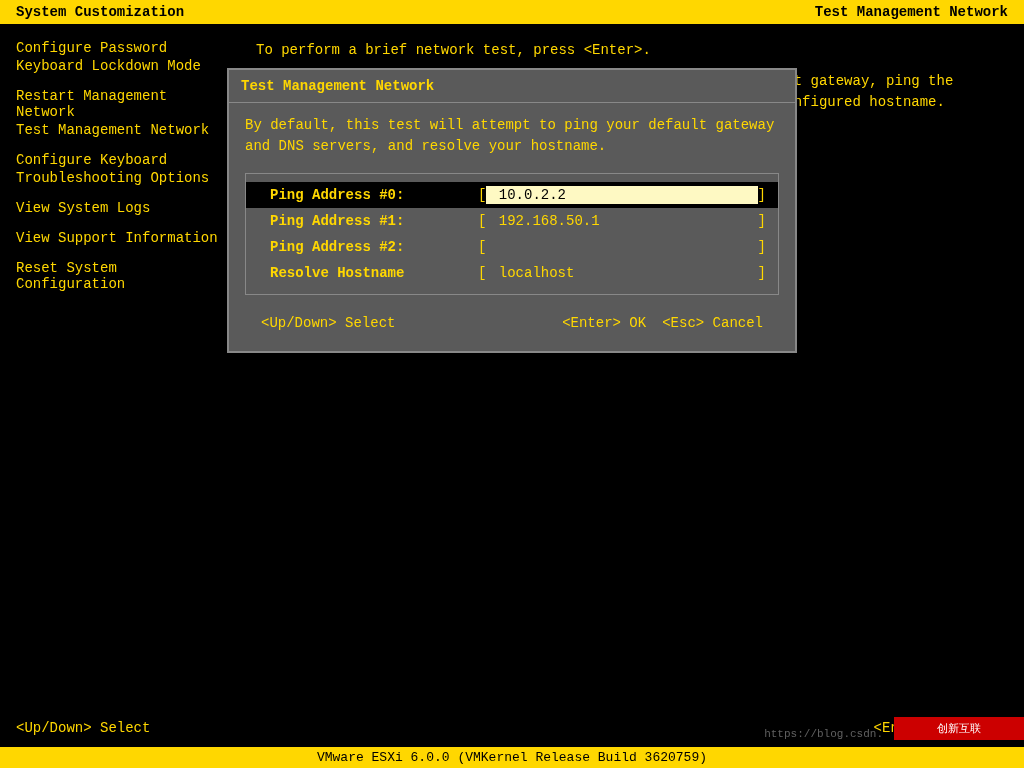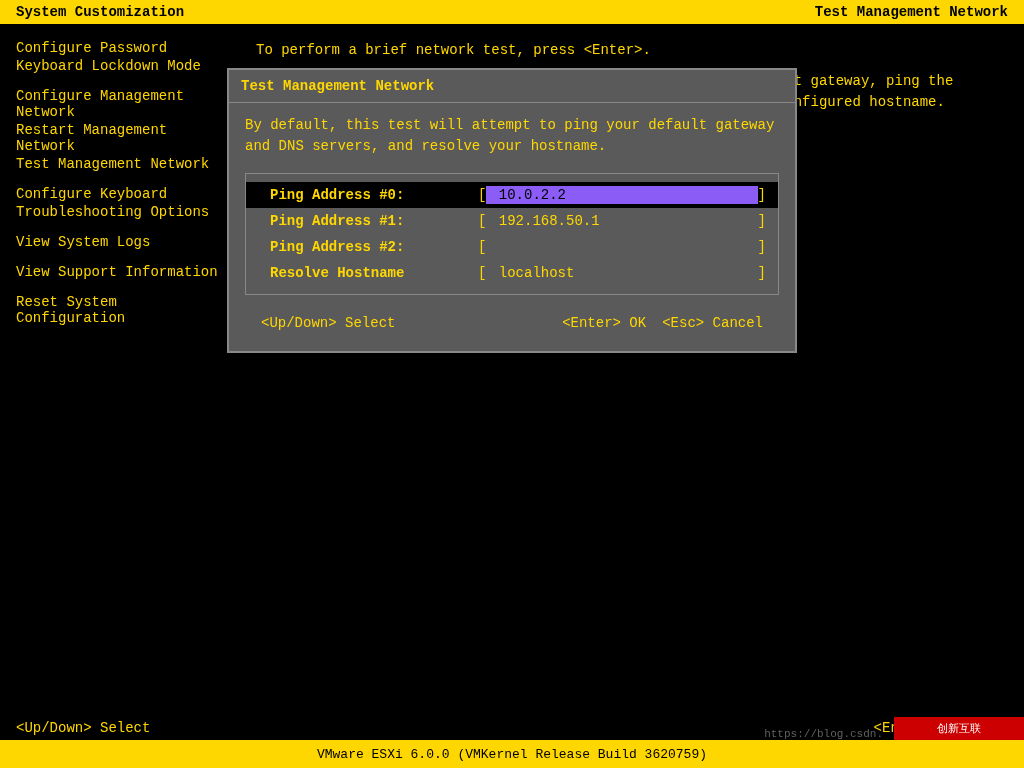--- a/index.html
+++ b/index.html
@@ -126,21 +126,21 @@
     .modal-field-value {
       flex: 1;
       background: #ffd700;
       color: #000;
       padding: 1px 4px;
       font-family: 'Courier New', Courier, monospace;
       font-size: 14px;
     }
 
     .modal-field-row.selected .modal-field-value {
-      background: #8b5cf6;
+      background: #fef9c3;
       color: #000;
     }
 
     .modal-field-row:not(.selected) .modal-field-value {
       background: #5a5a5a;
       color: #ffd700;
     }
 
     .modal-footer {
       padding: 8px 16px;
@@ -167,21 +167,21 @@
       justify-content: space-between;
       padding: 4px 16px;
       color: #ffd700;
     }
 
     .bottom-bar {
       position: absolute;
       bottom: 0;
       left: 0;
       width: 1024px;
-      height: 28px;
+      height: 21px;
       background: #ffd700;
       color: #000;
       display: flex;
       align-items: center;
       justify-content: center;
       font-size: 13px;
     }
 
     .watermark {
       position: absolute;
@@ -221,21 +221,20 @@
   <span>System Customization</span>
   <span>Test Management Network</span>
 </div>
 
 <div class="main-content">
 
   <div class="left-panel">
     <div class="menu-item">Configure Password</div>
     <div class="menu-item">Keyboard Lockdown Mode</div>
     <div class="spacer"></div>
-    <div class="menu-item">Configure Management Network</div>
     <div class="menu-item">Restart Management Network</div>
     <div class="menu-item">Test Management Network</div>
     <div class="spacer"></div>
     <div class="menu-item">Configure Keyboard</div>
     <div class="menu-item">Troubleshooting Options</div>
     <div class="spacer"></div>
     <div class="menu-item">View System Logs</div>
     <div class="spacer"></div>
     <div class="menu-item">View Support Information</div>
     <div class="spacer"></div>

